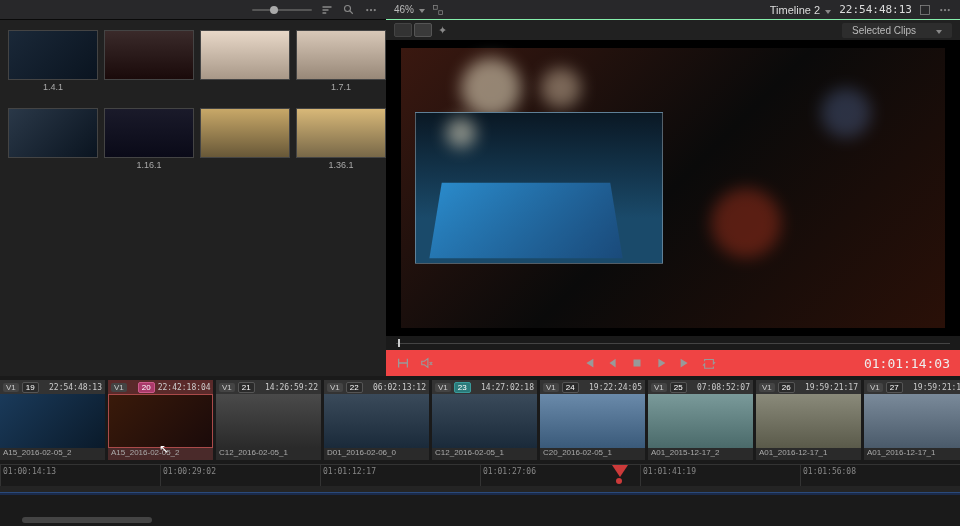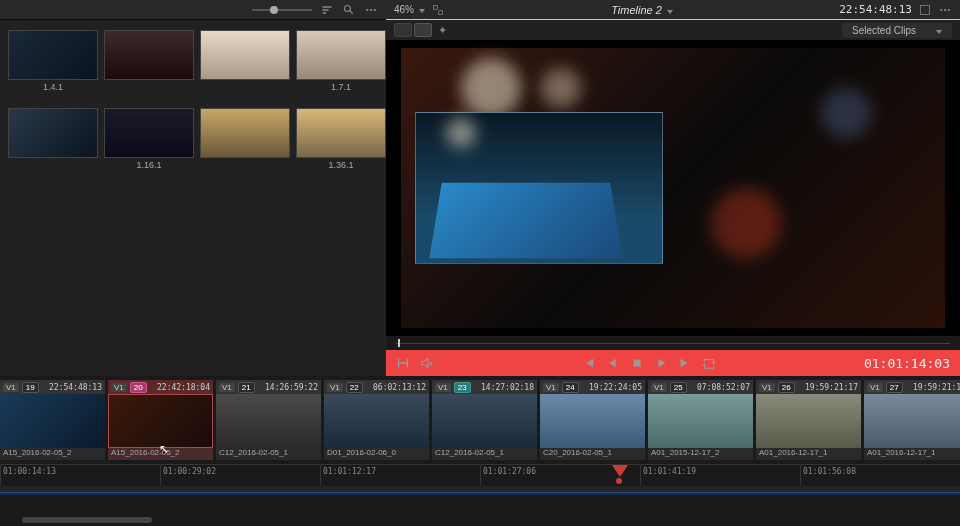--- a/index.html
+++ b/index.html
@@ -15,21 +15,21 @@
 .icon-btn { width: 14px; height: 14px; display: flex; align-items: center; justify-content: center; color: #888; cursor: pointer; }
 .icon-btn svg { width: 12px; height: 12px; fill: currentColor; }
 
 .clip-grid { padding: 10px 8px; display: grid; grid-template-columns: repeat(4, 90px); gap: 16px 6px; }
 .clip-item { width: 90px; }
 .clip-thumb { width: 90px; height: 50px; background: #333; border: 1px solid #444; position: relative; overflow: hidden; }
 .clip-label { text-align: center; margin-top: 2px; font-size: 9px; color: #aaa; }
 
 .viewer-toolbar { height: 20px; display: flex; align-items: center; padding: 0 8px; gap: 8px; border-bottom: 1px solid #86efac; background: #28282a; }
 .tb-left, .tb-right { display: flex; align-items: center; gap: 6px; }
-.tb-center { flex: 1; text-align: center; font-size: 11px; color: #ddd; font-style: italic; }
+.tb-center { flex: 1; text-align: right; font-size: 11px; color: #ddd; }
 .tb-drop { display: flex; align-items: center; gap: 3px; color: #bbb; font-size: 10px; }
 .chev::after { content: ""; display: inline-block; border-left: 3px solid transparent; border-right: 3px solid transparent; border-top: 4px solid #888; margin-left: 2px; }
 .tc-display { font-family: monospace; font-size: 11px; color: #ddd; }
 
 .viewer-secondbar { height: 20px; display: flex; align-items: center; padding: 0 8px; gap: 6px; background: #212121; }
 .view-mode-btns { display: flex; gap: 2px; }
 .vm-btn { width: 18px; height: 14px; background: #333; border: 1px solid #444; border-radius: 2px; }
 .vm-btn.active { background: #3a3a3a; border-color: #555; }
 .wand { color: #888; font-size: 11px; }
 .clips-drop { margin-left: auto; background: #2d2d2d; padding: 2px 10px; border-radius: 2px; font-size: 10px; color: #bbb; display: flex; align-items: center; gap: 18px; }
@@ -50,21 +50,21 @@
 .tp-btn { width: 14px; height: 14px; color: #999; cursor: pointer; }
 .tp-btn svg { width: 14px; height: 14px; fill: currentColor; }
 
 .lower { height: 150px; display: flex; flex-direction: column; background: #1a1a1a; }
 .film-strip { height: 88px; display: flex; gap: 3px; overflow: hidden; padding: 4px 0 4px 0; }
 .strip-clip { width: 105px; flex-shrink: 0; display: flex; flex-direction: column; }
 .strip-header { height: 14px; background: #333; display: flex; align-items: center; padding: 0 3px; gap: 3px; font-size: 8px; }
 .track-badge { background: #444; padding: 0 3px; border-radius: 2px; font-size: 8px; color: #ccc; }
 .clip-num { background: #2a2a2a; padding: 0 3px; border-radius: 2px; font-size: 8px; color: #fff; border: 1px solid #555; }
 .clip-num.teal { background: #2a7a7a; border-color: #3a9a9a; }
-.clip-num.pink { background: #aa3a6a; border-color: #cc5a8a; }
+.clip-num.pink { background: #aa3a6a; border-color: #cc5a8a; margin-left: 8px; }
 .header-tc { font-family: monospace; font-size: 8px; color: #ccc; margin-left: auto; }
 .strip-thumb { flex: 1; background: #222; position: relative; overflow: hidden; }
 .strip-title { height: 12px; background: #2a2a2a; font-size: 8px; color: #aaa; padding: 0 3px; overflow: hidden; white-space: nowrap; }
 .strip-clip.selected .strip-header { background: #5a2a2a; }
 .strip-clip.selected .strip-thumb { outline: 1px solid #aa4a4a; outline-offset: -1px; }
 .strip-clip.selected .strip-title { background: #4a2a2a; }
 
 .timeline-ruler { height: 22px; background: #1a1a1a; padding: 0 0; position: relative; border-top: 1px solid #333; }
 .ruler-ticks { display: flex; height: 100%; }
 .ruler-tick { flex: 1; position: relative; border-left: 1px solid #333; }

